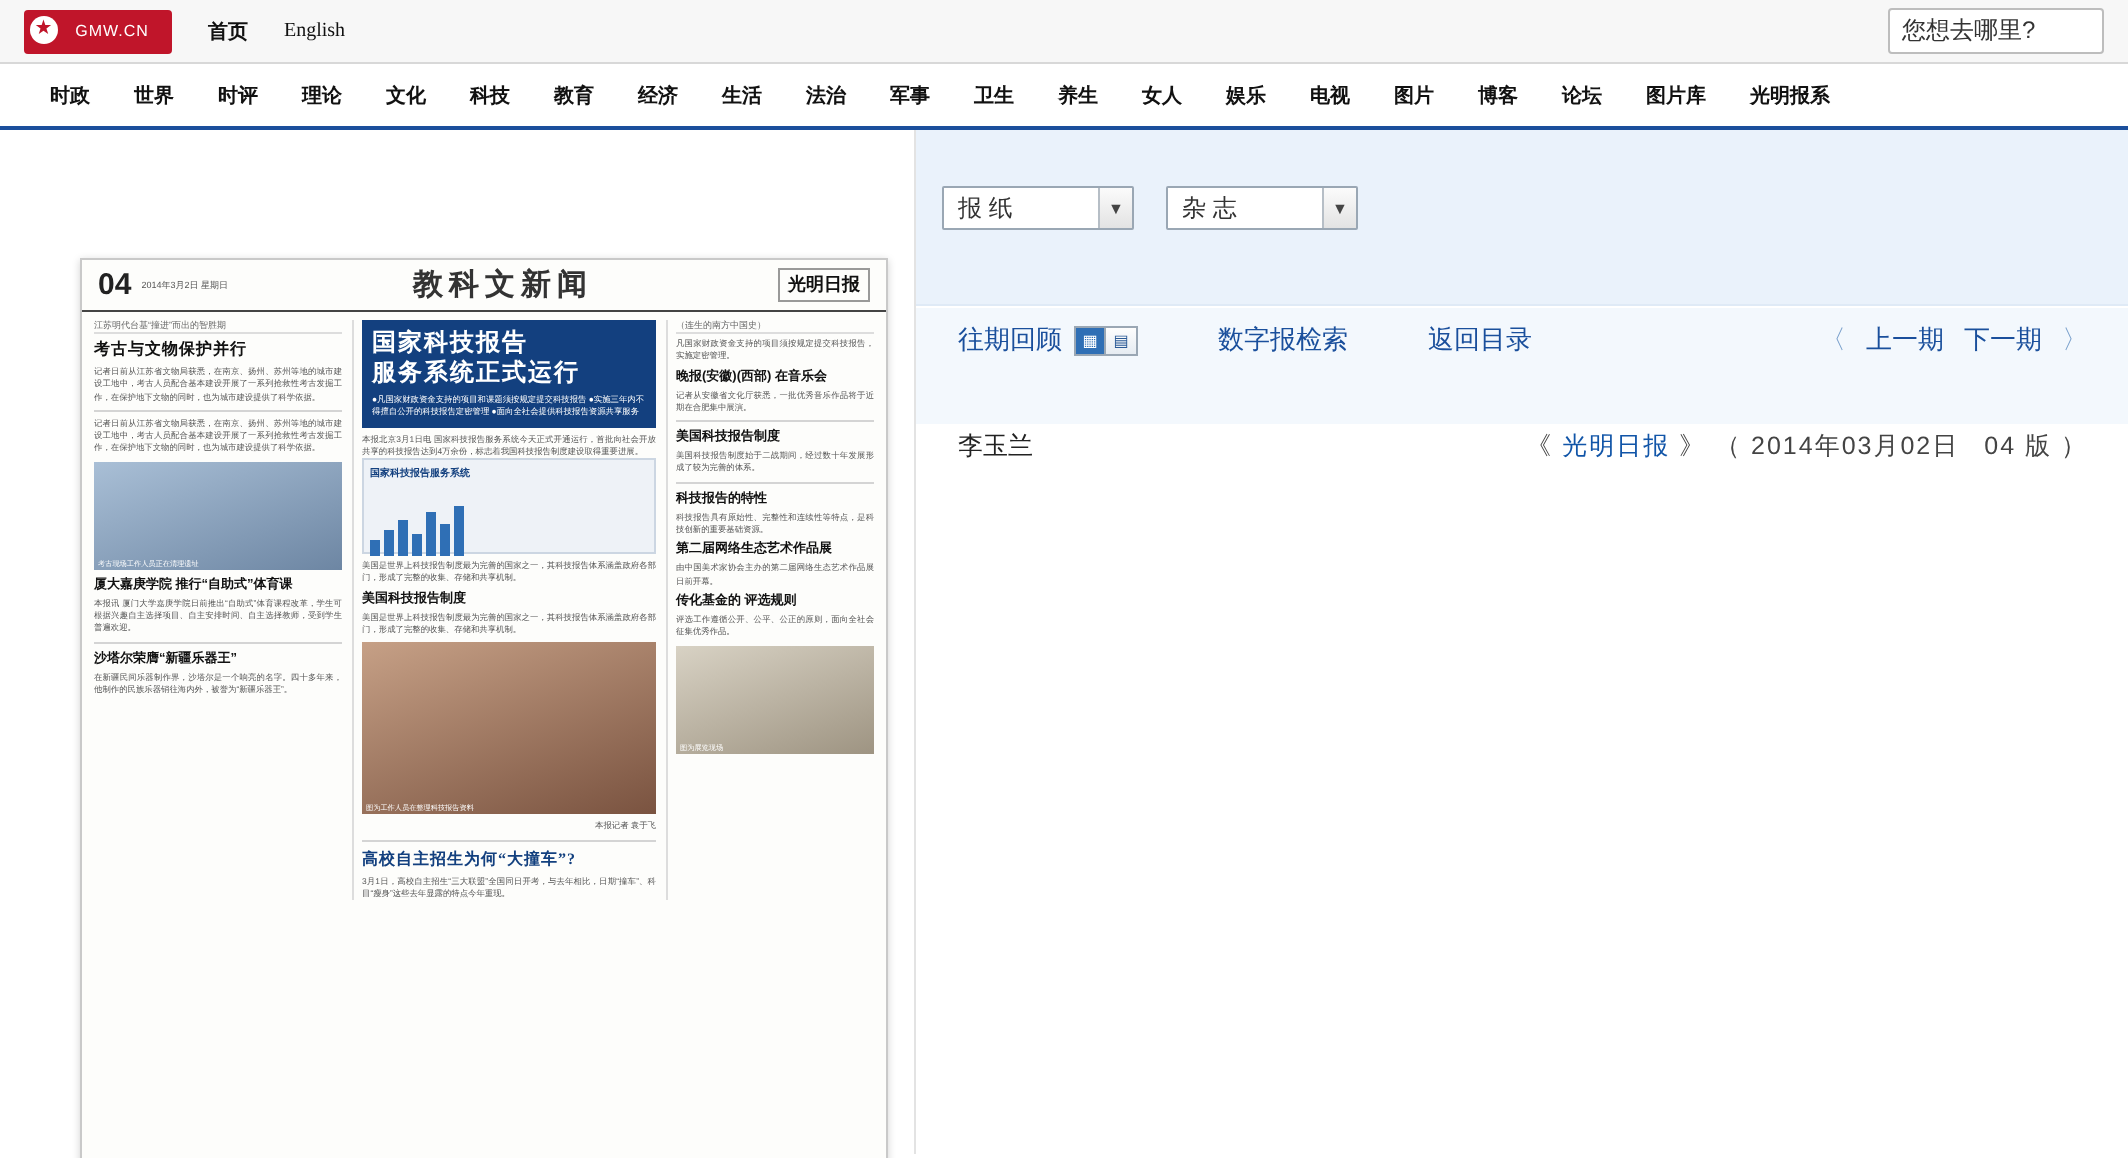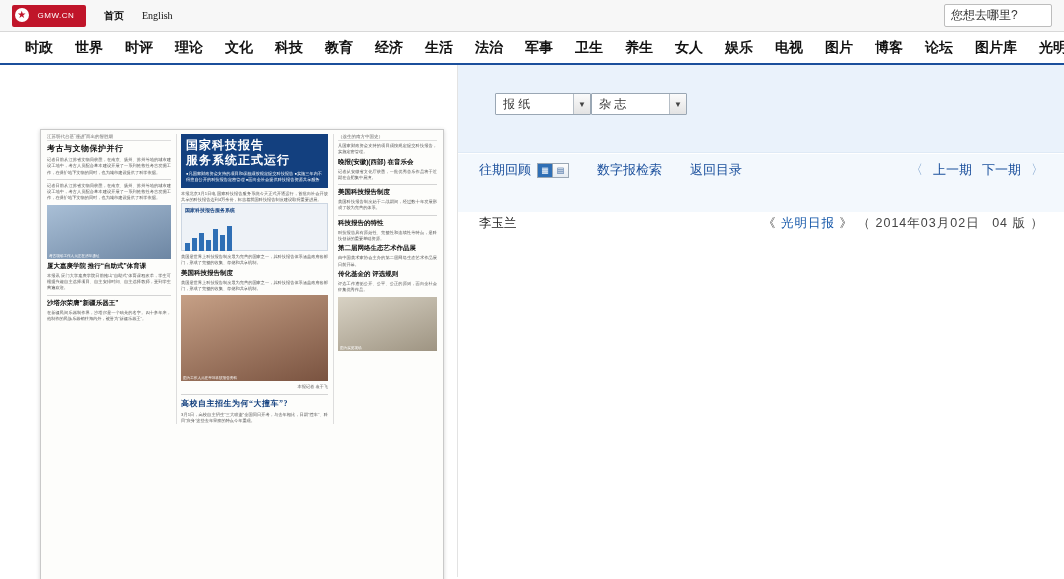--- a/index.html
+++ b/index.html
@@ -68,21 +68,21 @@
     height: 33px;
     background: #fff;
     border-bottom: 2px solid #1b4f9c;
     display: flex;
     align-items: center;
     padding: 0 14px;
   }
   .nav a {
     color: #111;
     text-decoration: none;
-    font-size: 14px;
+    font-size: 10px;
     font-weight: bold;
     padding: 0 11px;
     white-space: nowrap;
   }
 
   
   .body-wrap {
     position: relative;
     height: 512px;
     background: #fff;
@@ -163,22 +163,23 @@
 
   
   .content {
     position: absolute;
     left: 459px; top: 0;
     width: 605px; height: 512px;
     z-index: 4;
   }
   .selrow {
     position: absolute;
-    left: 36px; top: 28px;
+    left: 12px; top: 28px;
     display: flex; align-items: center;
+    gap: 16px;
   }
   .sel {
     width: 96px; height: 22px;
     border: 1px solid #9aa7b4;
     background: #fff;
     font-size: 12px;
     color: #333;
     display: flex; align-items: center;
     padding-left: 7px;
     position: relative;
@@ -197,20 +198,21 @@
   .datetxt .lbl { color: #1a4f9c; margin-right: 6px; }
 
   .toolrow {
     position: absolute;
     left: 20px; top: 96px;
     width: 565px;
     display: flex;
     align-items: center;
     font-size: 13px;
     color: #1a4f9c;
+    gap: 12px;
   }
   .toolrow a { color: #1a4f9c; text-decoration: none; }
   .tool-item { margin-right: 28px; display: flex; align-items: center; }
   .mini-btns { display: inline-flex; margin-left: 6px; }
   .mini-btn {
     width: 16px; height: 15px;
     border: 1px solid #9aa7b4;
     background: linear-gradient(#fdfdfd,#e6ecf2);
     display: flex; align-items: center; justify-content: center;
     font-size: 8px; color: #2b5a96;
@@ -300,20 +302,26 @@
 
 </div>
 
 <div class="body-wrap">
   <div class="blue-band"></div>
   <div class="blue-band2"></div>
 
   <div class="paper-col">
     <div class="paper-inner">
 
+      <div class="pg-head">
+        <span class="pg-num">04</span>
+        <span class="pg-date">2014年3月2日 星期日</span>
+        <span class="pg-title">教科文新闻</span>
+        <span class="pg-brand">光明日报</span>
+      </div>
 
       <div class="pg-grid">
 
         <div class="pg-colA">
           <div class="kicker">江苏明代台基“撞进”而出的智胜期</div>
           <div class="headline-sm">考古与文物保护并行</div>
           <div class="txt">记者日前从江苏省文物局获悉，在南京、扬州、苏州等地的城市建设工地中，考古人员配合基本建设开展了一系列抢救性考古发掘工作，在保护地下文物的同时，也为城市建设提供了科学依据。</div>
           <div class="rule"></div>
           <div class="txt">记者日前从江苏省文物局获悉，在南京、扬州、苏州等地的城市建设工地中，考古人员配合基本建设开展了一系列抢救性考古发掘工作，在保护地下文物的同时，也为城市建设提供了科学依据。</div>
           <div class="photo p3">

